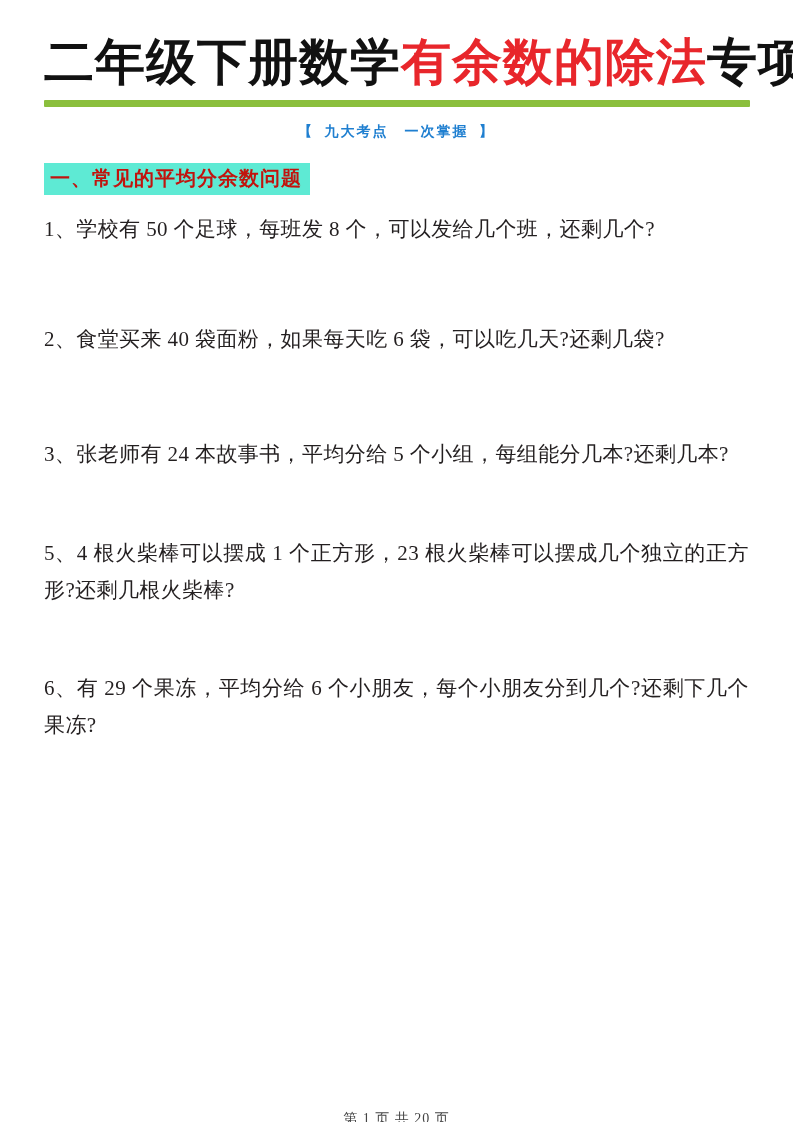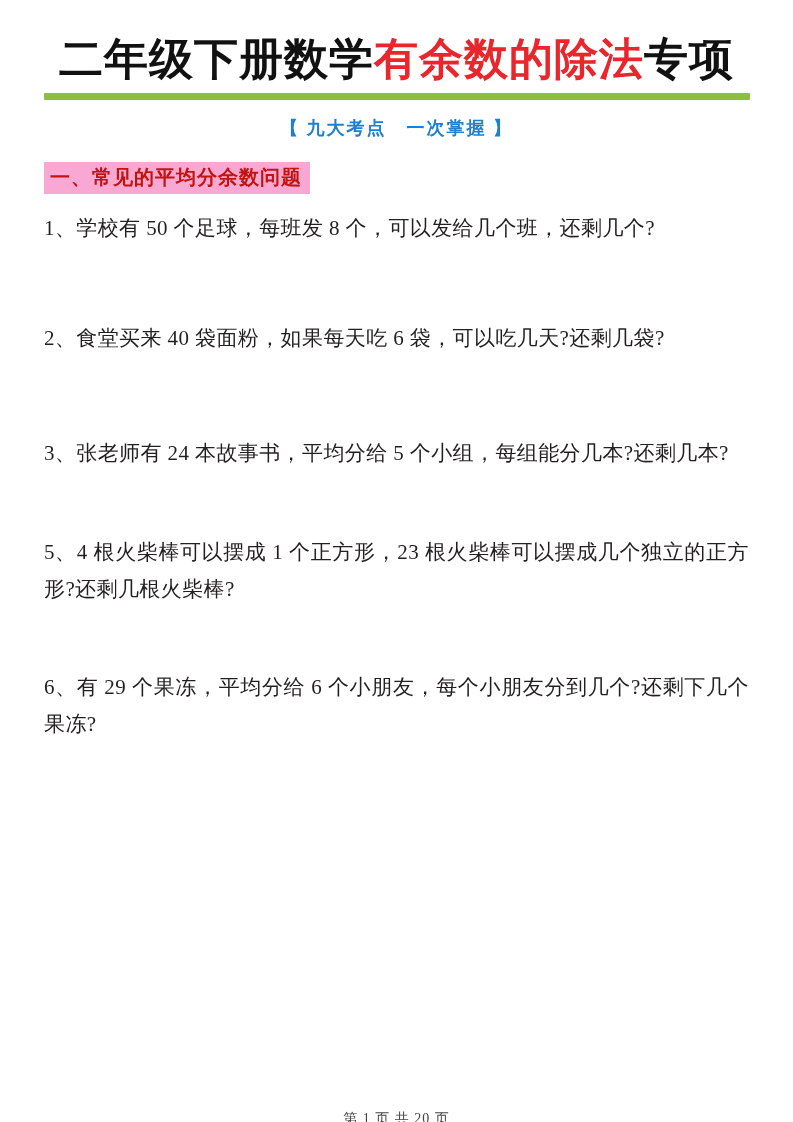--- a/index.html
+++ b/index.html
@@ -23,21 +23,21 @@
     padding: 0 44px;
   }
 
   
   .title-row {
     margin-top: 34px;
     text-align: center;
     white-space: nowrap;
     font-family: "Liberation Sans", sans-serif;
     font-weight: bold;
-    font-size: 44px;
+    font-size: 50px;
     letter-spacing: 1px;
     line-height: 1.15;
   }
   .title-row .seg {
     display: inline;
   }
   .title-row .seg-black {
     color: #111111;
   }
   .title-row .seg-red {
@@ -48,33 +48,33 @@
     margin: 8px auto 0 auto;
     width: 706px;
     height: 7px;
     background: #8bbf3d;
     border-radius: 1px;
   }
 
   .subtitle {
     margin-top: 16px;
     text-align: center;
-    font-family: Liberation Serif, serif;
+    font-family: Liberation Mono, monospace;
     font-weight: bold;
-    font-size: 18px;
+    font-size: 14px;
     color: #1f7fd0;
     letter-spacing: 2px;
   }
 
   
   .section-header {
     margin-top: 22px;
     margin-left: 0px;
     display: inline-block;
-    background: #f9a8d4;
+    background: #5eead4;
     color: #c1140e;
     font-family: "Liberation Sans", sans-serif;
     font-weight: bold;
     font-size: 20px;
     padding: 3px 8px 4px 6px;
     letter-spacing: 1px;
     line-height: 1.25;
   }
 
   

